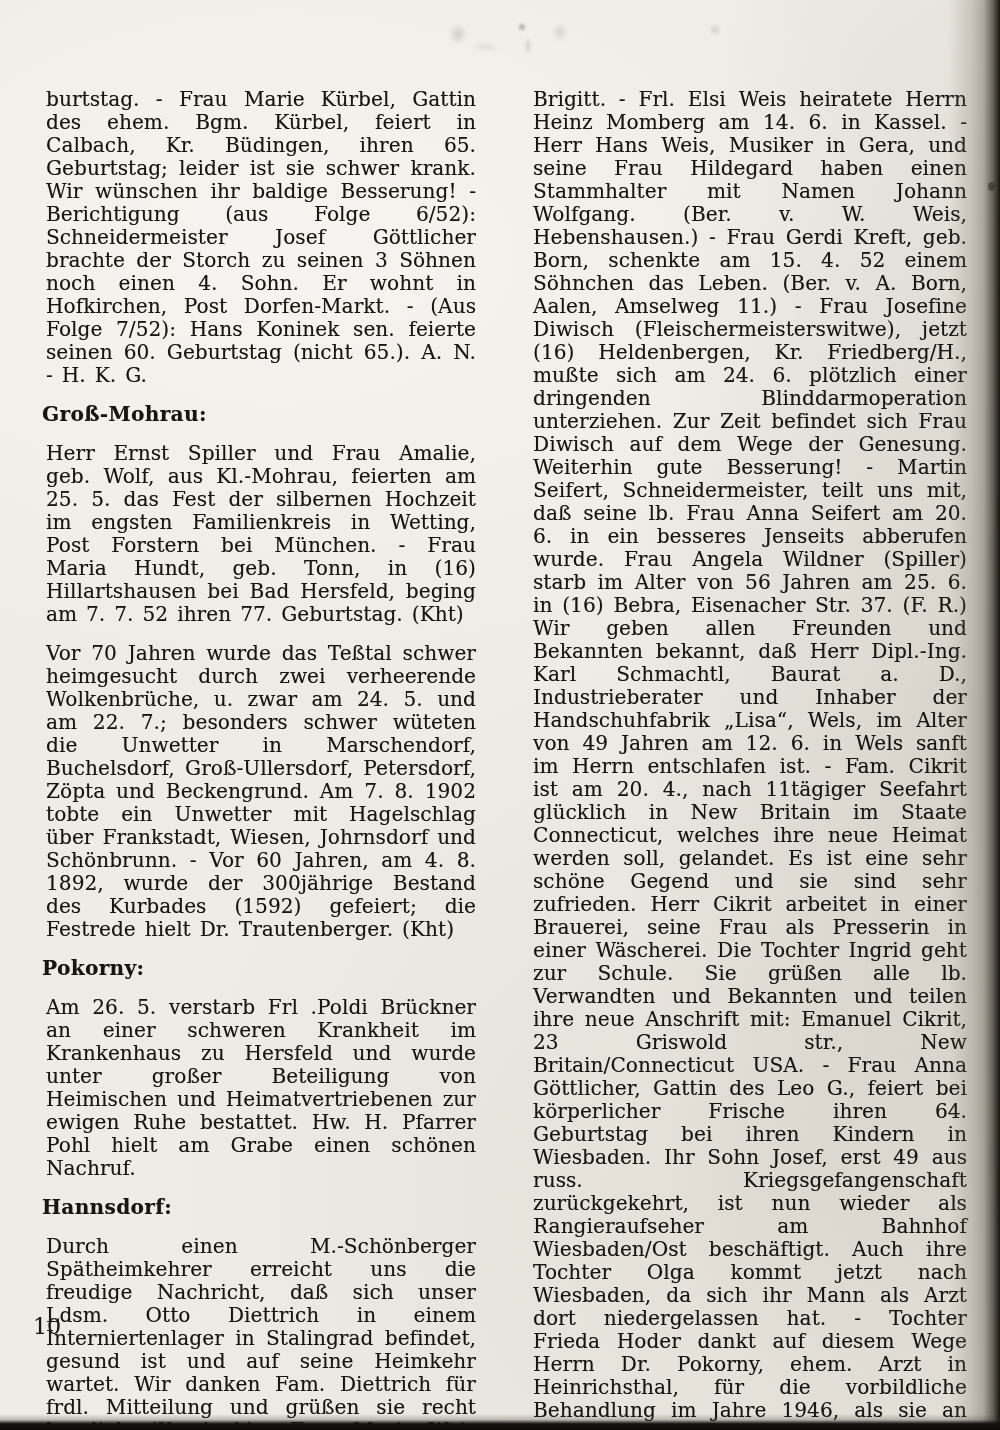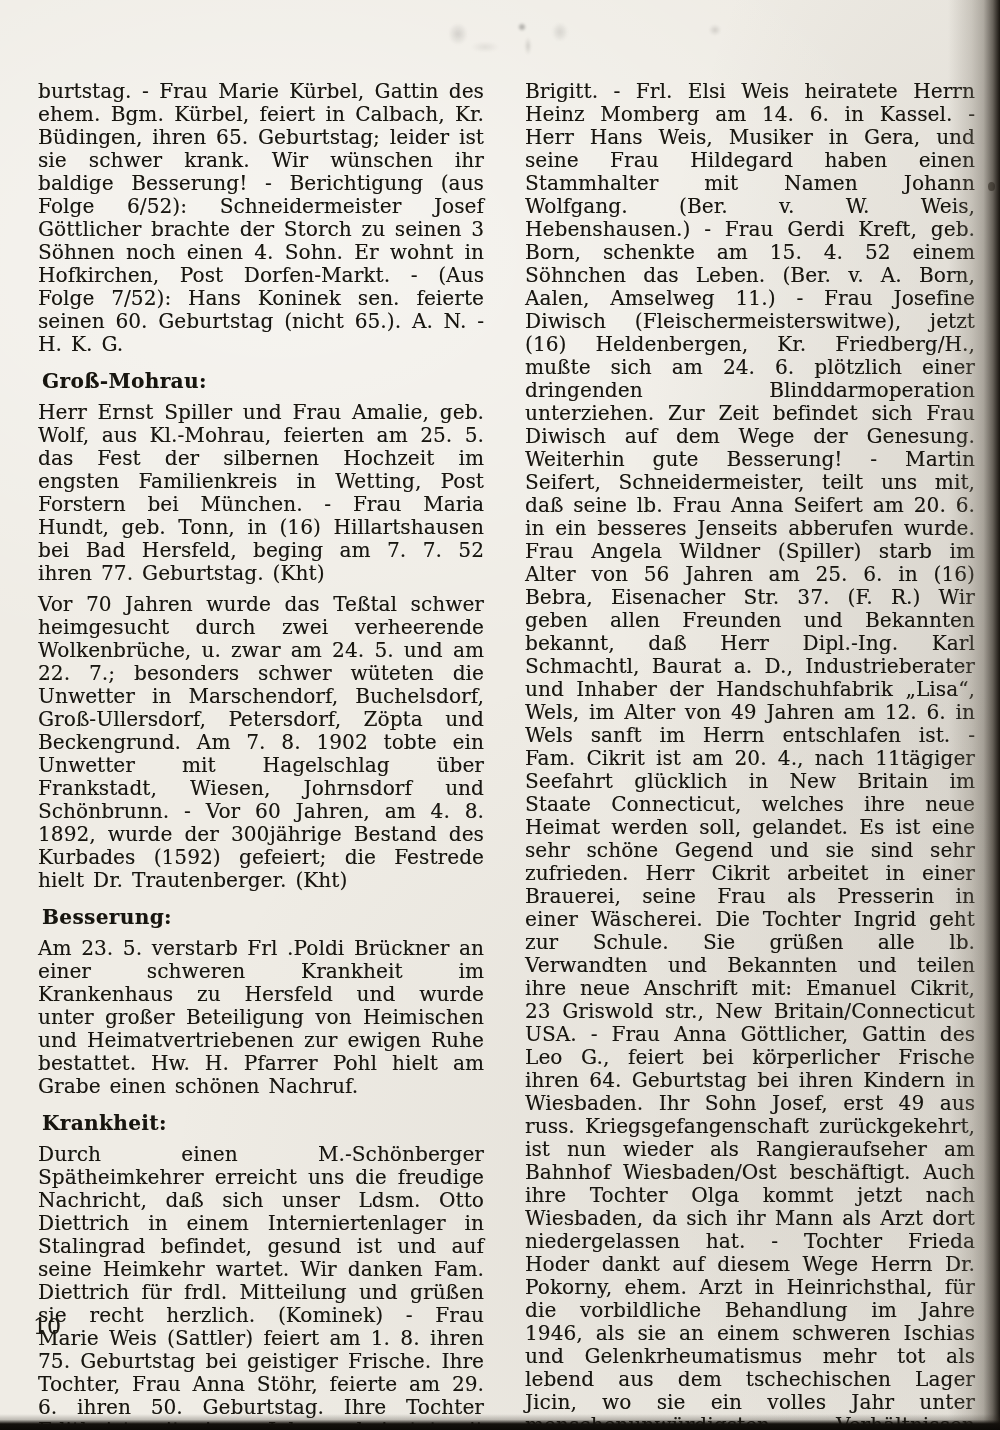--- a/index.html
+++ b/index.html
@@ -17,21 +17,21 @@
       #efece5;
   }
   .col{
     position:absolute;top:72px;color:#17150f;
     font-size:20px;line-height:23px;
     text-align:justify;letter-spacing:0.1px;word-spacing:2.5px;
     text-shadow:0.25px 0.25px 0 rgba(25,22,16,0.45);
   }
   .col-left{left:30px;width:462px;}
   .col-right{left:517px;width:466px;}
-  .col p{margin:8px;}
+  .col p{margin:16px;}
   .col h3{
     margin:14px 0 5px 12px;font-size:20px;line-height:23px;
     font-weight:bold;letter-spacing:0.4px;text-align:left;
   }
   .page-number{
     position:absolute;left:33px;top:1314px;
     color:#1b1913;font-size:22px;
     text-shadow:0.25px 0.25px 0 rgba(25,22,16,0.4);
   }
   
@@ -76,24 +76,24 @@
   <div class="bleed"></div>
 
   <div class="col col-left">
     <p>burtstag. - Frau Marie Kürbel, Gattin des ehem. Bgm. Kürbel, feiert in Calbach, Kr. Büdingen, ihren 65. Geburtstag; leider ist sie schwer krank. Wir wünschen ihr baldige Besserung! - Berichtigung (aus Folge 6/52): Schneidermeister Josef Göttlicher brachte der Storch zu seinen 3 Söhnen noch einen 4. Sohn. Er wohnt in Hofkirchen, Post Dorfen-Markt. - (Aus Folge 7/52): Hans Koninek sen. feierte seinen 60. Geburtstag (nicht 65.). A. N. - H. K. G.</p>
 
     <h3>Groß-Mohrau:</h3>
     <p>Herr Ernst Spiller und Frau Amalie, geb. Wolf, aus Kl.-Mohrau, feierten am 25. 5. das Fest der silbernen Hochzeit im engsten Familienkreis in Wetting, Post Forstern bei München. - Frau Maria Hundt, geb. Tonn, in (16) Hillartshausen bei Bad Hersfeld, beging am 7. 7. 52 ihren 77. Geburtstag. (Kht)</p>
 
     <p>Vor 70 Jahren wurde das Teßtal schwer heimgesucht durch zwei verheerende Wolkenbrüche, u. zwar am 24. 5. und am 22. 7.; besonders schwer wüteten die Unwetter in Marschendorf, Buchelsdorf, Groß-Ullersdorf, Petersdorf, Zöpta und Beckengrund. Am 7. 8. 1902 tobte ein Unwetter mit Hagelschlag über Frankstadt, Wiesen, Johrnsdorf und Schönbrunn. - Vor 60 Jahren, am 4. 8. 1892, wurde der 300jährige Bestand des Kurbades (1592) gefeiert; die Festrede hielt Dr. Trautenberger. (Kht)</p>
 
-    <h3>Besserung:</h3>
-    <p>Am 23. 5. verstarb Frl .Poldi Brückner an einer schweren Krankheit im Krankenhaus zu Hersfeld und wurde unter großer Beteiligung von Heimischen und Heimatvertriebenen zur ewigen Ruhe bestattet. Hw. H. Pfarrer Pohl hielt am Grabe einen schönen Nachruf.</p>
+    <h3>Pokorny:</h3>
+    <p>Am 26. 5. verstarb Frl .Poldi Brückner an einer schweren Krankheit im Krankenhaus zu Hersfeld und wurde unter großer Beteiligung von Heimischen und Heimatvertriebenen zur ewigen Ruhe bestattet. Hw. H. Pfarrer Pohl hielt am Grabe einen schönen Nachruf.</p>
 
-    <h3>Krankheit:</h3>
+    <h3>Hannsdorf:</h3>
     <p>Durch einen M.-Schönberger Spätheimkehrer erreicht uns die freudige Nachricht, daß sich unser Ldsm. Otto Diettrich in einem Interniertenlager in Stalingrad befindet, gesund ist und auf seine Heimkehr wartet. Wir danken Fam. Diettrich für frdl. Mitteilung und grüßen sie recht herzlich. (Kominek) - Frau Marie Weis (Sattler) feiert am 1. 8. ihren 75. Geburtstag bei geistiger Frische. Ihre Tochter, Frau Anna Stöhr, feierte am 29. 6. ihren 50. Geburtstag. Ihre Tochter Edith ist seit einem Jahr verheiratet mit dem Gastwirtssohn Waldemar Libertey und haben ein Töchterchen,</p>
   </div>
 
   <div class="col col-right">
     <p>Brigitt. - Frl. Elsi Weis heiratete Herrn Heinz Momberg am 14. 6. in Kassel. - Herr Hans Weis, Musiker in Gera, und seine Frau Hildegard haben einen Stammhalter mit Namen Johann Wolfgang. (Ber. v. W. Weis, Hebenshausen.) - Frau Gerdi Kreft, geb. Born, schenkte am 15. 4. 52 einem Söhnchen das Leben. (Ber. v. A. Born, Aalen, Amselweg 11.) - Frau Josefine Diwisch (Fleischermeisterswitwe), jetzt (16) Heldenbergen, Kr. Friedberg/H., mußte sich am 24. 6. plötzlich einer dringenden Blinddarmoperation unterziehen. Zur Zeit befindet sich Frau Diwisch auf dem Wege der Genesung. Weiterhin gute Besserung! - Martin Seifert, Schneidermeister, teilt uns mit, daß seine lb. Frau Anna Seifert am 20. 6. in ein besseres Jenseits abberufen wurde. Frau Angela Wildner (Spiller) starb im Alter von 56 Jahren am 25. 6. in (16) Bebra, Eisenacher Str. 37. (F. R.) Wir geben allen Freunden und Bekannten bekannt, daß Herr Dipl.-Ing. Karl Schmachtl, Baurat a. D., Industrieberater und Inhaber der Handschuhfabrik „Lisa“, Wels, im Alter von 49 Jahren am 12. 6. in Wels sanft im Herrn entschlafen ist. - Fam. Cikrit ist am 20. 4., nach 11tägiger Seefahrt glücklich in New Britain im Staate Connecticut, welches ihre neue Heimat werden soll, gelandet. Es ist eine sehr schöne Gegend und sie sind sehr zufrieden. Herr Cikrit arbeitet in einer Brauerei, seine Frau als Presserin in einer Wäscherei. Die Tochter Ingrid geht zur Schule. Sie grüßen alle lb. Verwandten und Bekannten und teilen ihre neue Anschrift mit: Emanuel Cikrit, 23 Griswold str., New Britain/Connecticut USA. - Frau Anna Göttlicher, Gattin des Leo G., feiert bei körperlicher Frische ihren 64. Geburtstag bei ihren Kindern in Wiesbaden. Ihr Sohn Josef, erst 49 aus russ. Kriegsgefangenschaft zurückgekehrt, ist nun wieder als Rangieraufseher am Bahnhof Wiesbaden/Ost beschäftigt. Auch ihre Tochter Olga kommt jetzt nach Wiesbaden, da sich ihr Mann als Arzt dort niedergelassen hat. - Tochter Frieda Hoder dankt auf diesem Wege Herrn Dr. Pokorny, ehem. Arzt in Heinrichsthal, für die vorbildliche Behandlung im Jahre 1946, als sie an einem schweren Ischias und Gelenkrheumatismus mehr tot als lebend aus dem tschechischen Lager Jicin, wo sie ein volles Jahr unter menschenunwürdigsten Verhältnissen schwer arbeiten mußte und von dort krank entlassen wurde. Dem übergroßen Können des H. Dr. Pokorny hat</p>
   </div>
 
   <div class="page-number">10</div>
 
   <div class="speck"></div>

